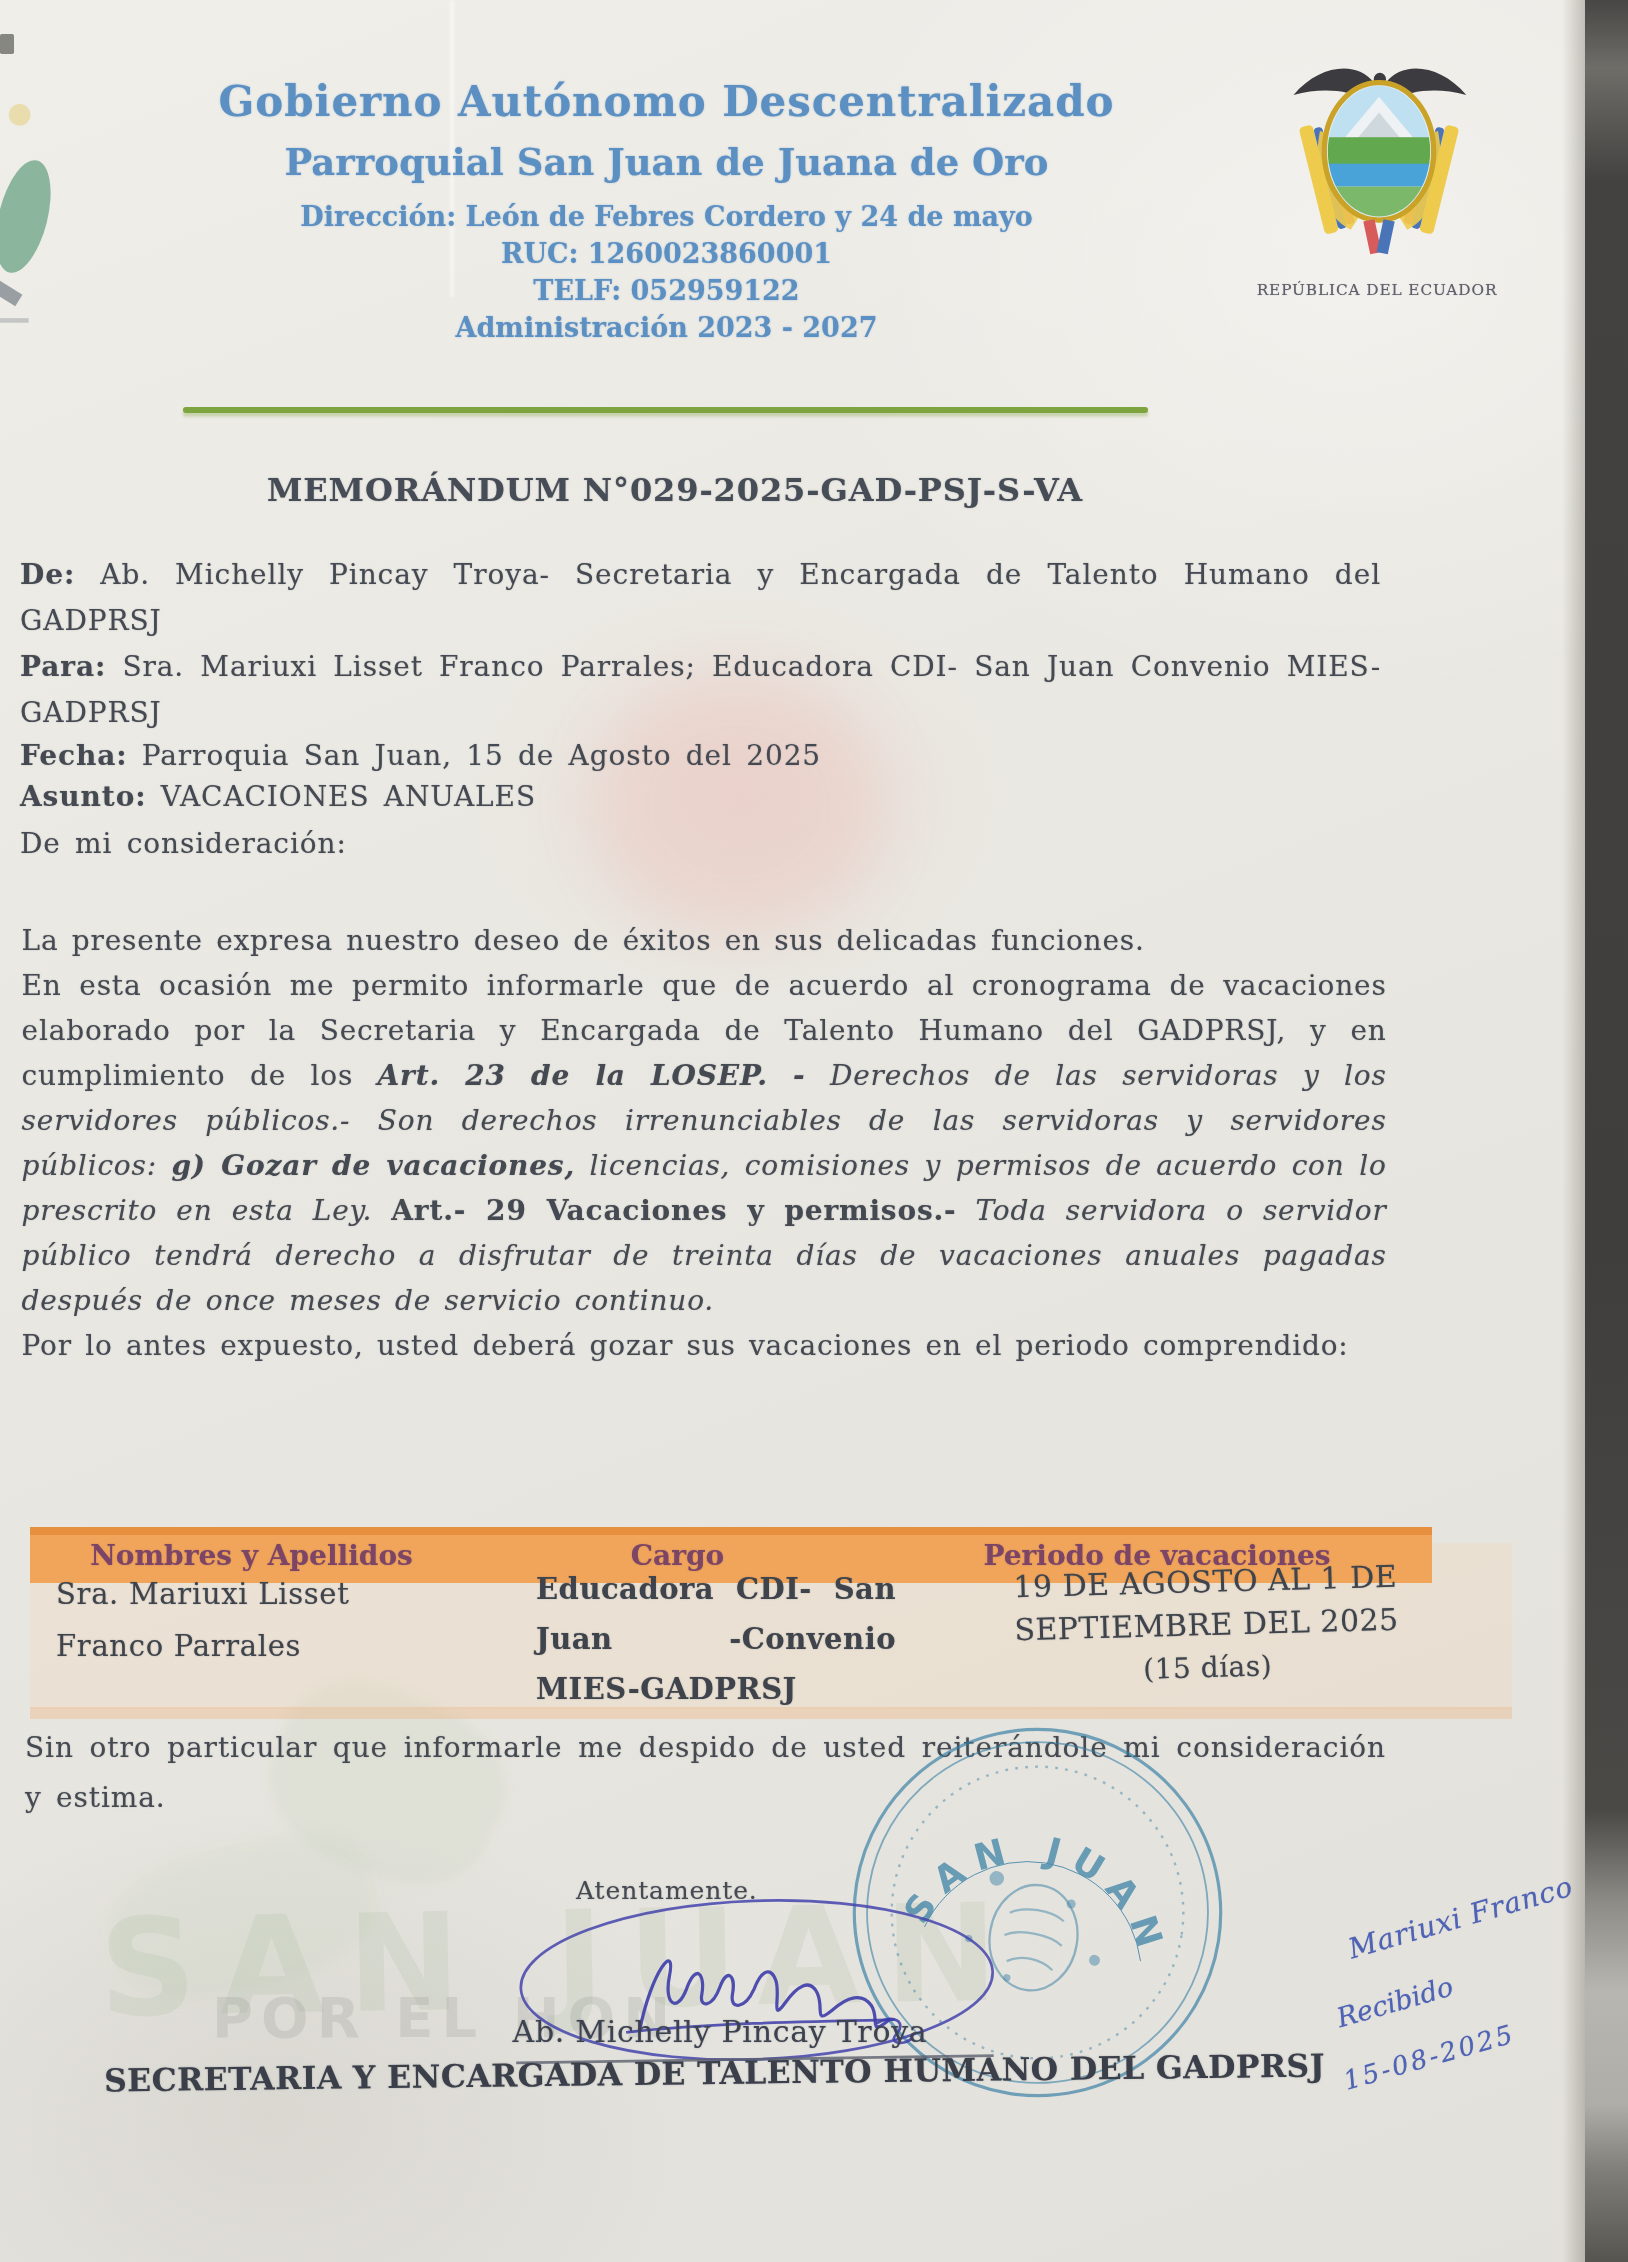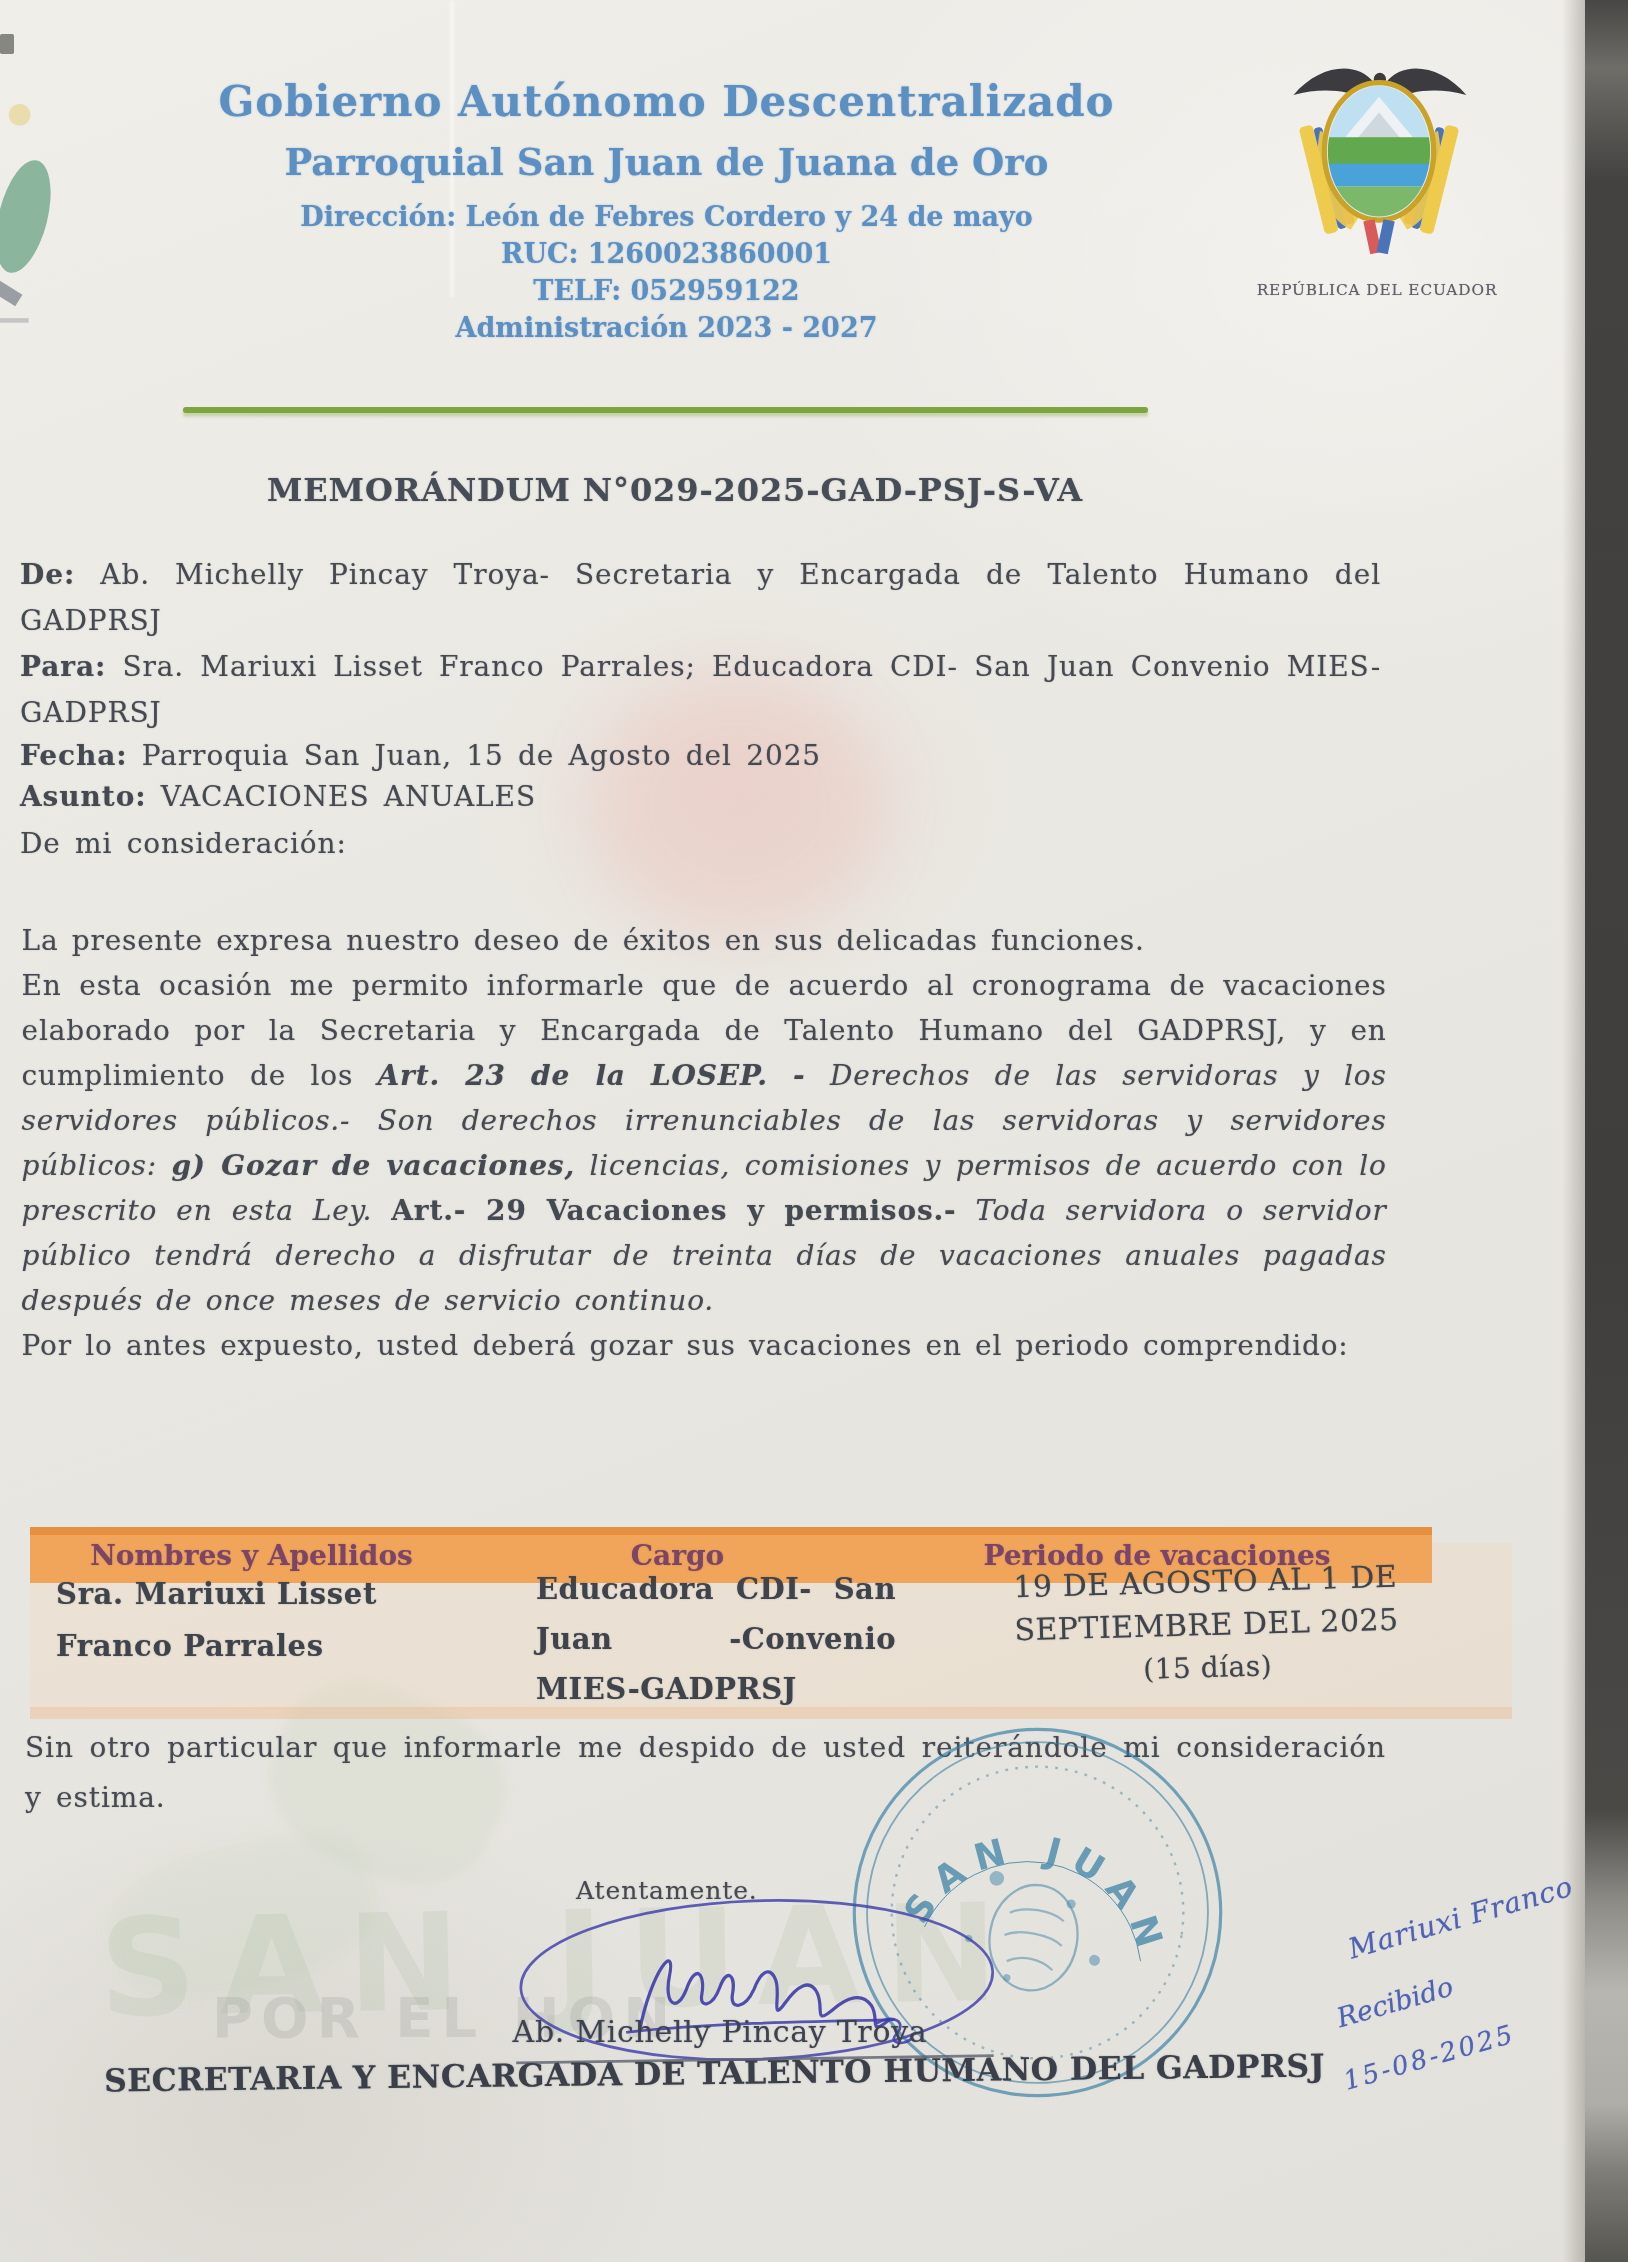--- a/index.html
+++ b/index.html
@@ -69,21 +69,21 @@
   .tbl-row-bg{position:absolute;left:30px;top:1543px;width:1482px;height:166px;
     background:rgba(244,214,178,.26);}
   .tbl-row-underline{position:absolute;left:30px;top:1707px;width:1482px;height:11.7px;
     background:rgba(240,172,112,.32);}
   .tbl-head{position:absolute;left:30px;top:1527px;width:1402px;height:56px;display:flex;
     background:linear-gradient(to bottom,#e68f3e 0%,#e68f3e 14%,#f1a55b 14%,#f1a55b 100%);
     color:#7c4566;font-weight:bold;font-size:28px;text-shadow:0 0 1.4px rgba(124,69,102,.5);}
   .th{display:flex;align-items:center;justify-content:center;}
   .th1{width:468px;} .th2{width:432px;} .th3{width:581px;}
   .cell-name{position:absolute;left:56px;top:1568px;width:387px;
-    font-weight:bold;font-size:29px;line-height:52px;letter-spacing:0.7px;}
+    font-weight:normal;font-size:29px;line-height:52px;letter-spacing:0.7px;}
   .cell-cargo{position:absolute;left:536px;top:1564px;width:360px;
     font-weight:bold;font-size:29px;line-height:50px;text-align:justify;letter-spacing:0.5px;}
   .cell-period{position:absolute;left:950px;top:1560px;width:513px;
     font-size:30px;line-height:43px;text-align:center;transform:rotate(-1.6deg);letter-spacing:0.5px;}
   .cell-name,.cell-cargo,.cell-period{color:#3f444c;text-shadow:0 0 1.4px rgba(63,68,76,.45);}
   .period-days{font-size:28px;}
 
   
   .farewell{position:absolute;left:25px;top:1723px;width:1361px;
     font-size:28px;line-height:50px;letter-spacing:0.9px;word-spacing:4.5px;text-align:justify;}

